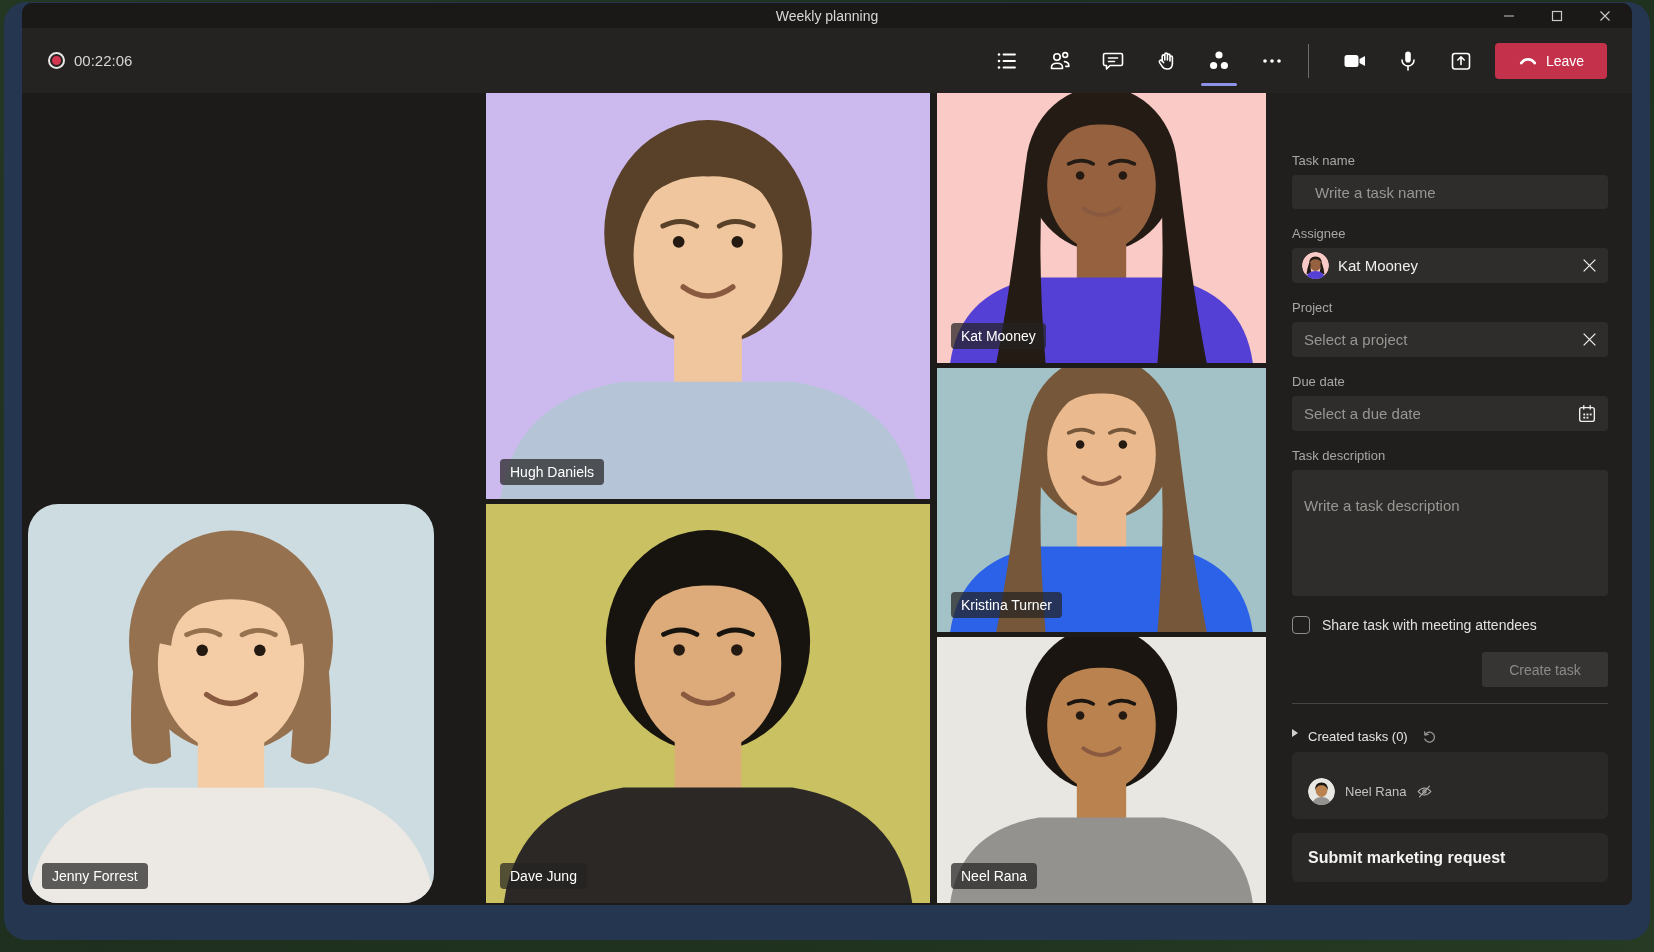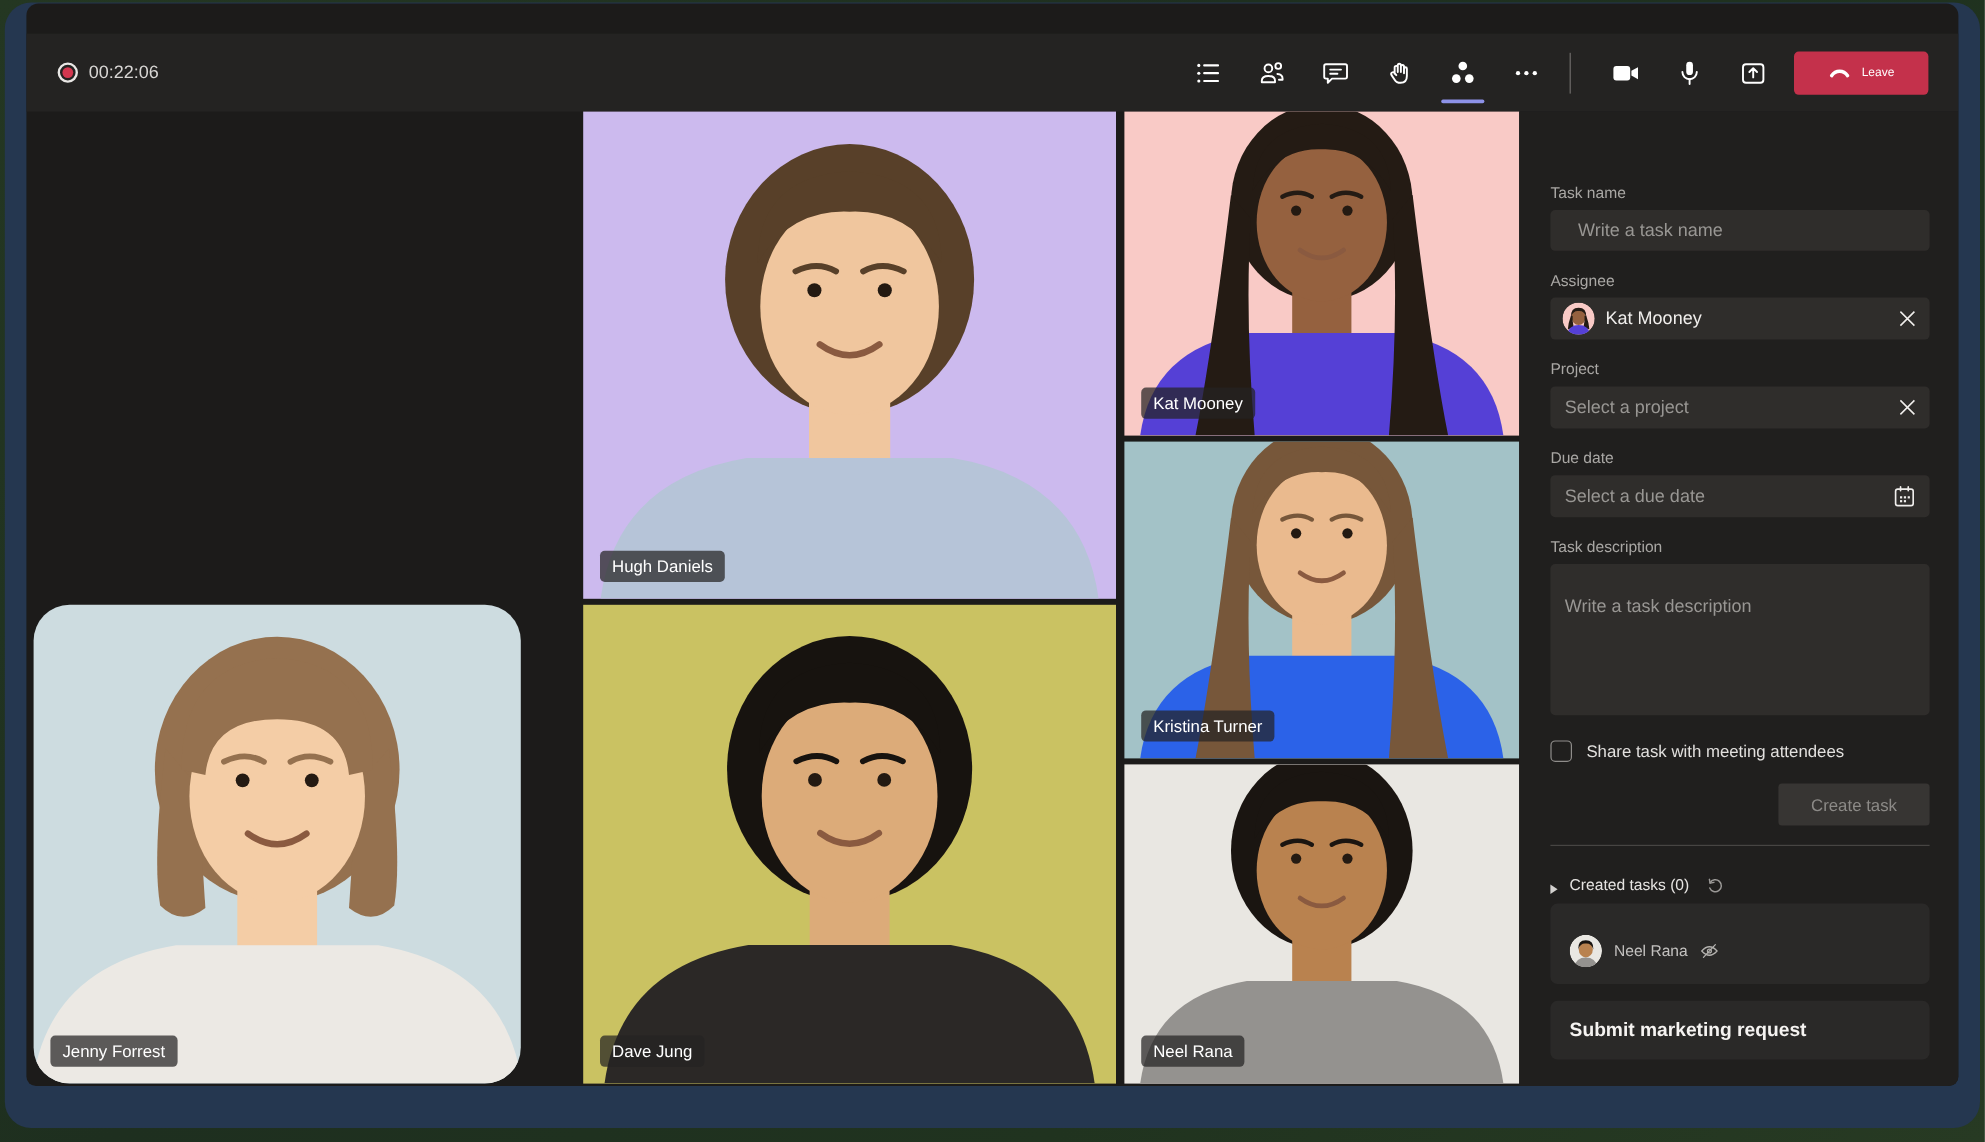--- a/index.html
+++ b/index.html
@@ -39,21 +39,21 @@
   .rec-time { color:#d8d6d4; font-size:15px; }
   .toolbar-right { margin-left:auto; margin-right:25px; display:flex; align-items:center; }
   .tb-btn { width:40px; height:44px; display:flex; align-items:center; justify-content:center; position:relative; margin-left:13px; cursor:pointer; }
   .tb-btn:first-child { margin-left:0; }
   .tb-btn svg { display:block; }
   .tb-btn .active-underline { position:absolute; bottom:-3px; left:2px; width:36px; height:3px; border-radius:2px; background:#8d92e8; }
   .tb-divider { width:1px; height:34px; background:#6e6c6a; margin:0 13px 0 16px; }
   .leave-btn {
     margin-left:14px; width:112px; height:36px; border-radius:4px; background:#c4314b;
     display:flex; align-items:center; justify-content:center; gap:8px;
-    color:#fff; font-size:10px; cursor:pointer;
+    color:#fff; font-size:14px; cursor:pointer;
   }
   
   .video-grid { position:absolute; left:0; top:90px; width:1244px; height:812px; }
   .tile { position:absolute; overflow:hidden; }
   .tile svg.person { width:100%; height:100%; display:block; }
   .name-tag {
     position:absolute; left:14px; bottom:14px;
     background:rgba(36,35,34,0.72); color:#fff; font-size:14px;
     padding:5px 10px; border-radius:4px; white-space:nowrap;
   }
@@ -79,37 +79,57 @@
   .panel-textarea { height:126px; padding:27px 12px; resize:none; }
   .checkbox-row { margin-top:16px; display:flex; align-items:center; gap:12px;text-align:center; }
   .checkbox-box { width:18px; height:18px; border:1px solid #8f8d8b; border-radius:4px; background:transparent; cursor:pointer; flex:none; }
   .checkbox-label { font-size:14px; color:#e2e0de; }
   .create-btn-row { margin-top:18px; display:flex; justify-content:flex-end; }
   .create-btn {
     width:126px; height:35px; border-radius:3px; background:#373533;
     color:#8c8a87; font-size:14px; display:flex; align-items:center; justify-content:center; cursor:default;
   }
   .panel-divider { margin-top:16px; height:1px; background:#474543; }
-  .created-header { margin-top:25px; display:flex; align-items:flex-end; gap:8px; cursor:pointer; }
+  .created-header { margin-top:25px; display:flex; align-items:flex-start; gap:8px; cursor:pointer; }
   .caret-right { width:0; height:0; border-left:6px solid #d3d1cf; border-top:4.5px solid transparent; border-bottom:4.5px solid transparent; }
   .created-label { font-size:13px; color:#e6e4e2; margin-left:2px; }
   .refresh-icon { margin-left:6px; display:flex; }
   .task-card { margin-top:8px; background:#2a2928; border-radius:6px; padding:15px 16px 14px 16px; cursor:pointer; }
   .task-card + .task-card { margin-top:14px; }
   .task-card-title { font-size:16px; font-weight:bold; color:#f5f3f1; line-height:1.22; }
   .task-card-assignee { margin-top:11px; display:flex; align-items:center; gap:10px; }
   .task-card-assignee .aname { font-size:13px; color:#c3c1bf; }
 </style>
 </head>
 <body>
 
 <div class="navy-frame"></div>
 
 <div class="window">
 
+  <div class="titlebar">
+    <span class="titlebar-title">Weekly planning</span>
+    <div class="win-controls">
+      <div class="win-btn">
+        <svg width="12" height="12" viewBox="0 0 12 12">
+            <line x1="1" y1="6" x2="11" y2="6" stroke-width="1.2"></line>
+          </svg>
+      </div>
+      <div class="win-btn">
+        <svg width="12" height="12" viewBox="0 0 12 12">
+            <rect x="1.5" y="1.5" width="9" height="9" fill="none" stroke-width="1.2"></rect>
+          </svg>
+      </div>
+      <div class="win-btn">
+        <svg width="12" height="12" viewBox="0 0 12 12">
+            <path d="M1.5,1.5 L10.5,10.5 M10.5,1.5 L1.5,10.5" stroke-width="1.2"></path>
+          </svg>
+      </div>
+    </div>
+  </div>
 
   <div class="toolbar">
     <div class="rec-group">
       <div class="rec-ring">
           <div class="rec-dot"></div>
         </div>
       <span class="rec-time">00:22:06</span>
     </div>
 
     <div class="toolbar-right">

